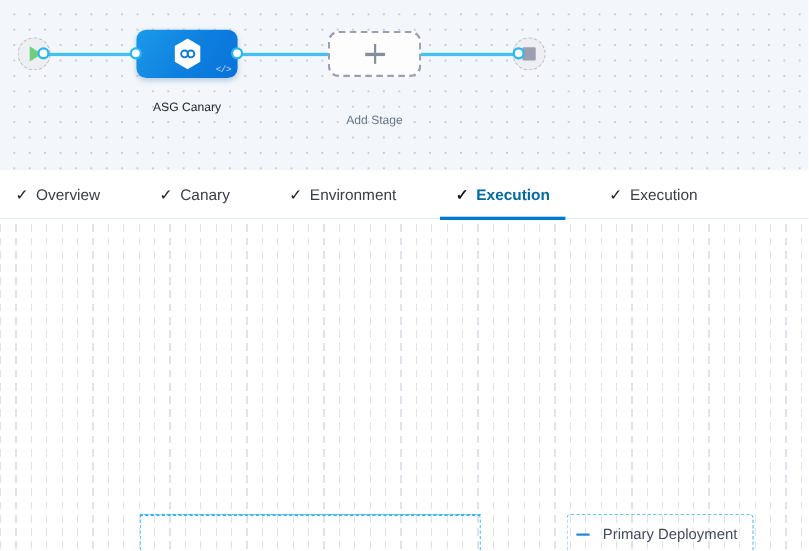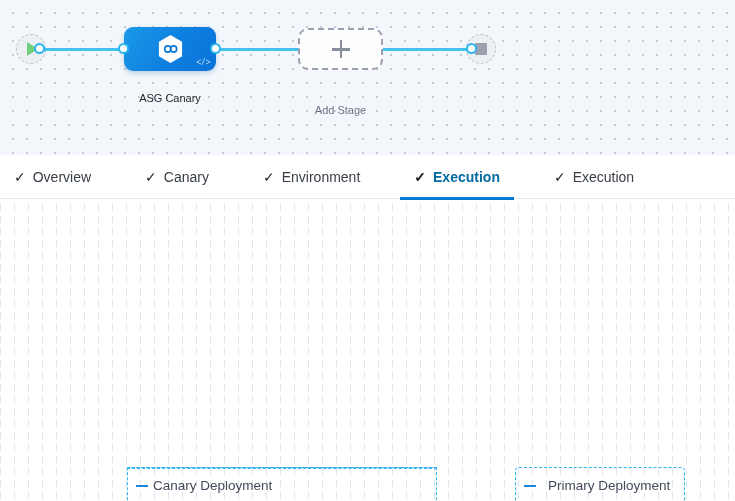--- a/index.html
+++ b/index.html
@@ -240,22 +240,18 @@
   </div>
 </div>
 
 <div class="exec-canvas">
 
   <div class="group-box" style="left:127px; top:268px; width:310px; height:-0px;"></div>
 
   <div class="group-box" style="left:127px; top:268px; width:310px; height:183px;"></div>
   <div class="group-box" style="left:515px; top:268px; width:170px; height:183px;"></div>
 
-  <div class="group-label" style="left:136px; top:279px;">
-    <span class="group-dash"></span>
-    <span>Canary Deployment</span>
-  </div>
   <div class="group-label" style="left:524px; top:279px;gap:12px;">
     <span class="group-dash"></span>
     <span>Primary Deployment</span>
   </div>
 
 </div>
 
 </body></html>

